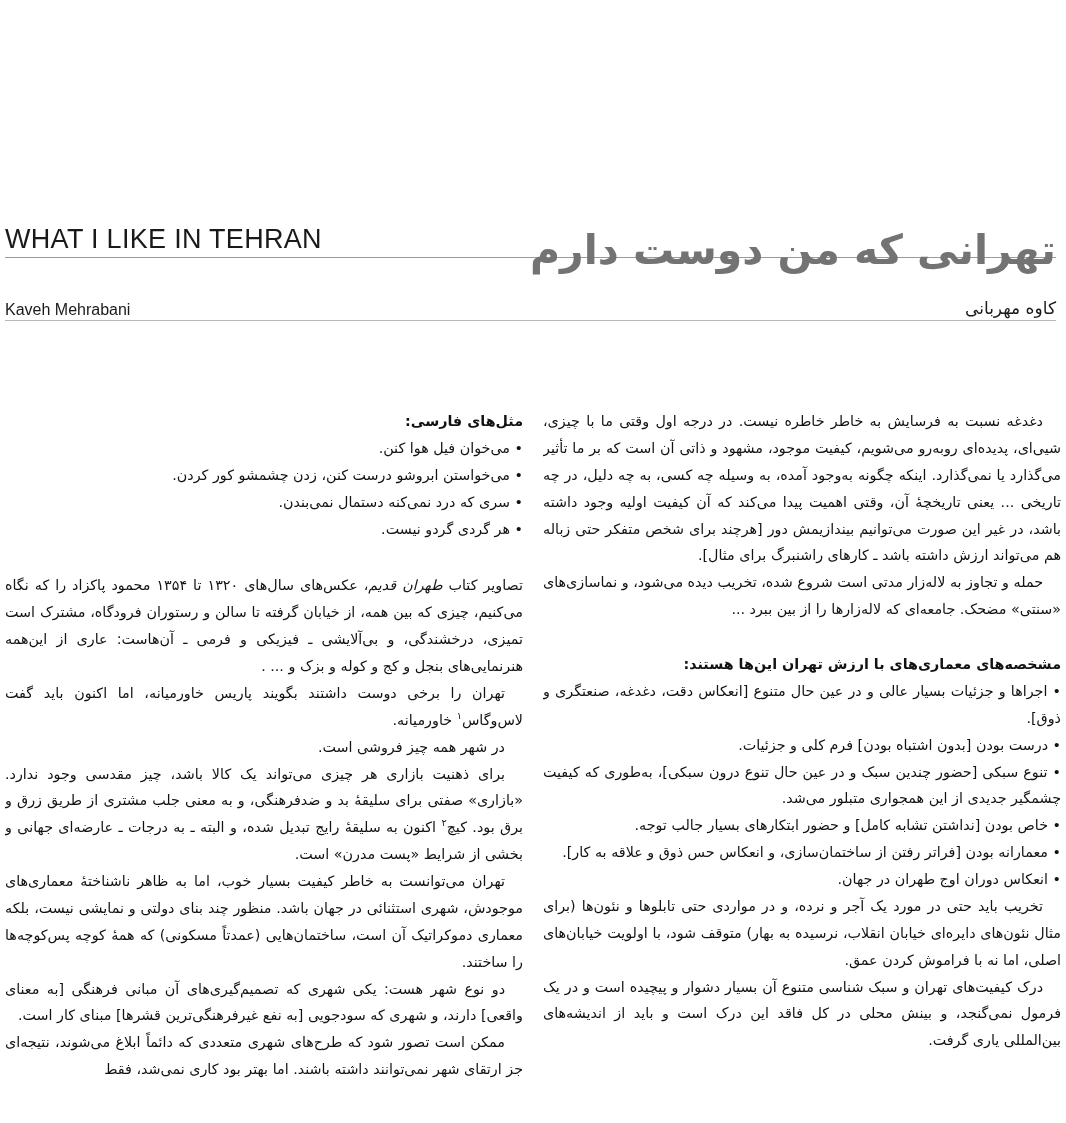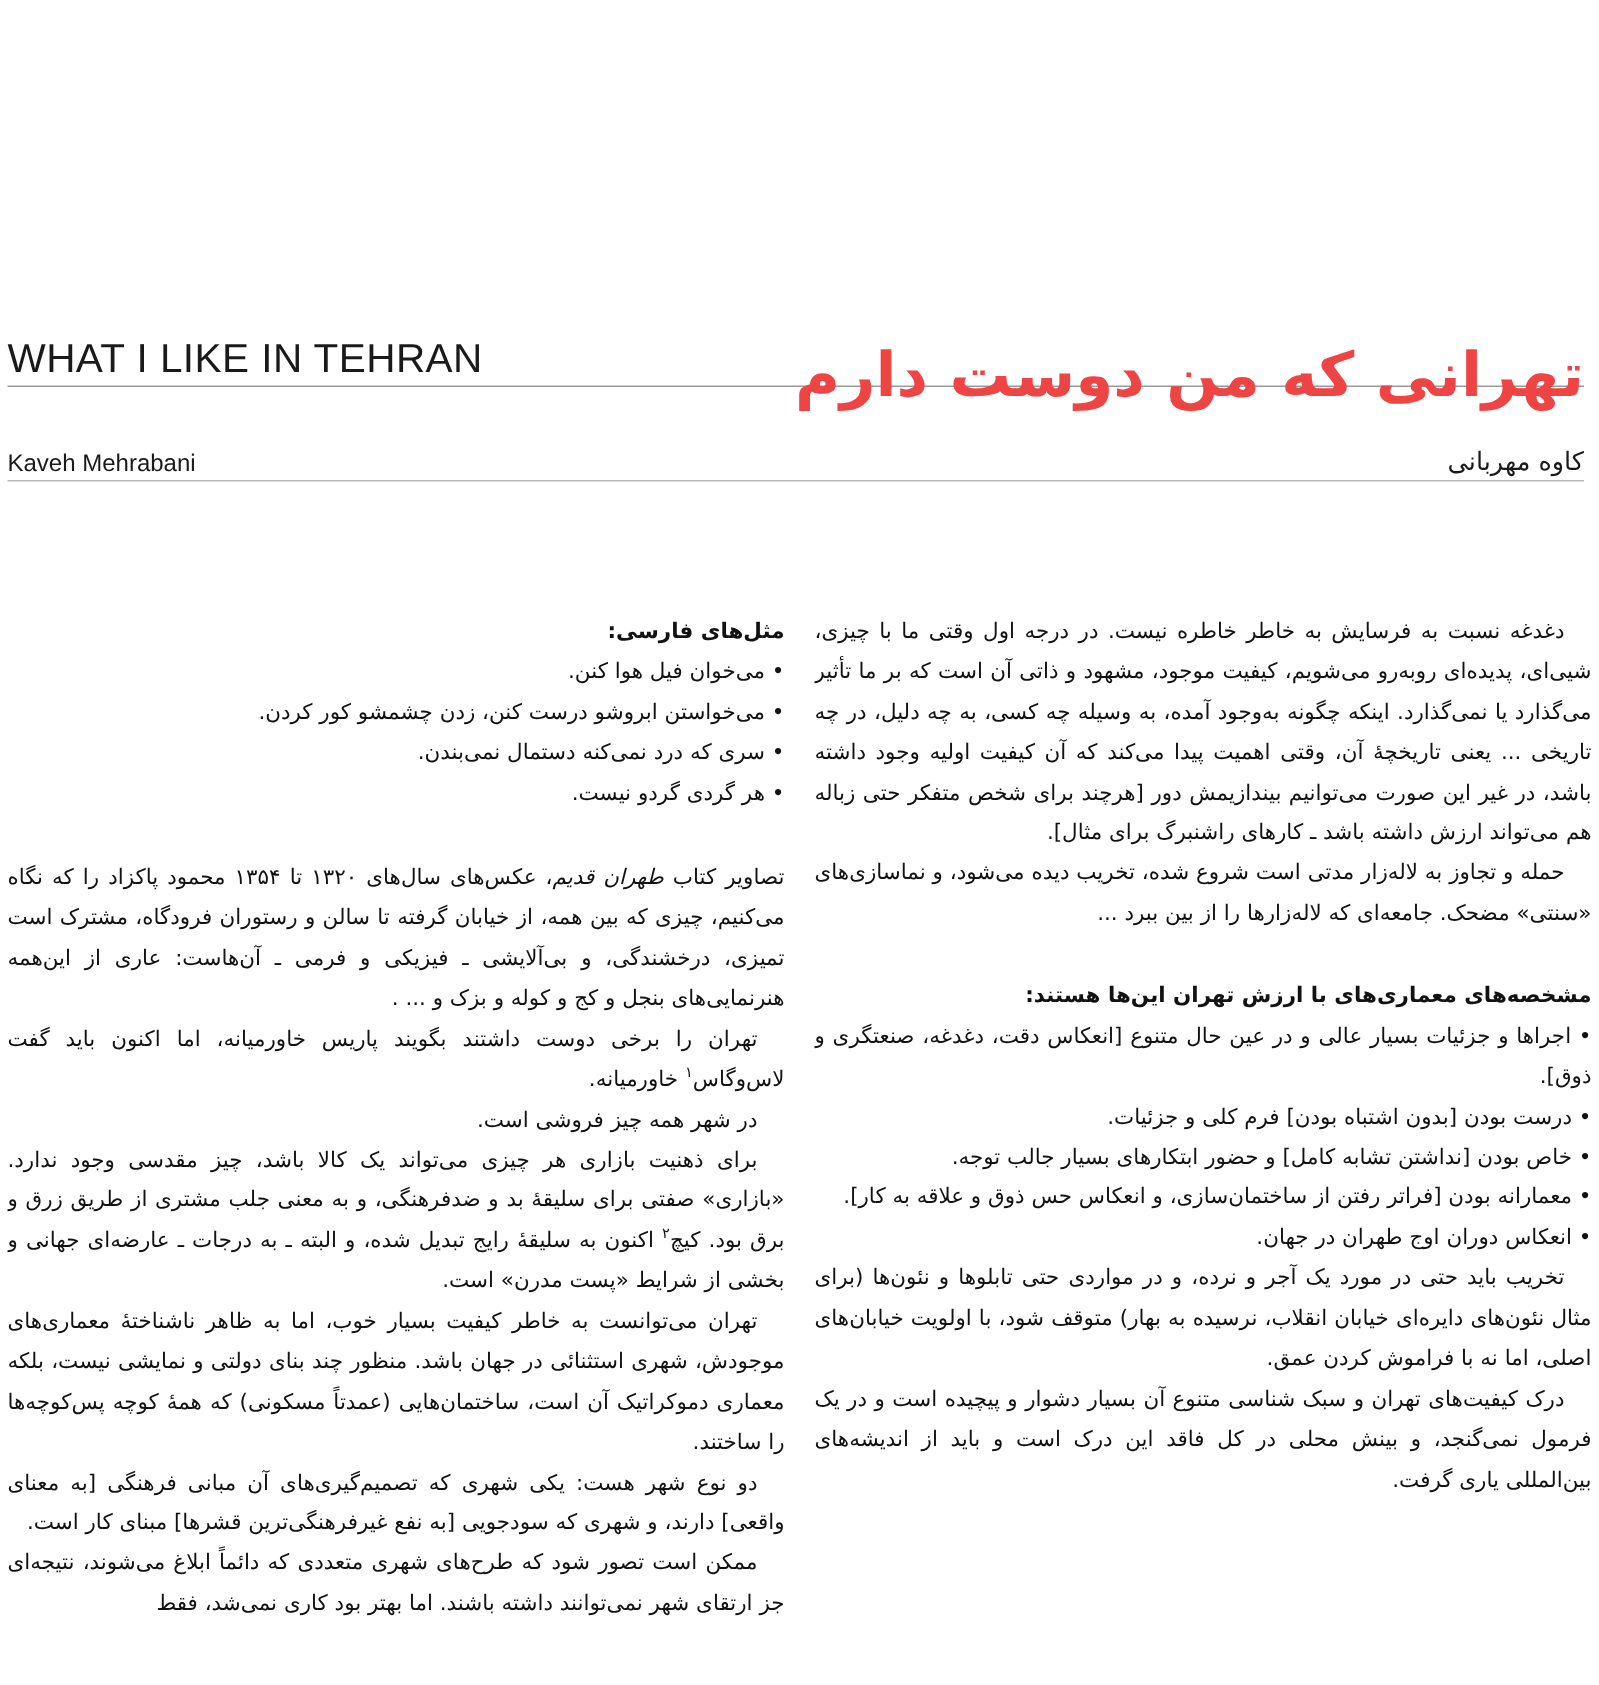--- a/index.html
+++ b/index.html
@@ -52,21 +52,21 @@
     white-space: nowrap;
   }
   .title-fa {
     position: absolute;
     right: 0;
     bottom: -14px;
     direction: rtl;
     font-family: "DejaVu Sans", sans-serif;
     font-size: 41px;
     font-weight: 700;
-    color: #ef4444;
+    color: #737373;
     white-space: nowrap;
     letter-spacing: -1px;
     line-height: 1;
     margin-top: 32px;
   }
 
   .author-row {
     position: relative;
     height: 58px;
     margin-top: 5px;
@@ -212,20 +212,21 @@
 
       <p>دغدغه نسبت به فرسایش به خاطر خاطره نیست. در درجه اول وقتی ما با چیزی، شیی‌ای، پدیده‌ای روبه‌رو می‌شویم، کیفیت موجود، مشهود و ذاتی آن است که بر ما تأثیر می‌گذارد یا نمی‌گذارد. اینکه چگونه به‌وجود آمده، به وسیله چه کسی، به چه دلیل، در چه تاریخی ... یعنی تاریخچۀ آن، وقتی اهمیت پیدا می‌کند که آن کیفیت اولیه وجود داشته باشد، در غیر این صورت می‌توانیم بیندازیمش دور [هرچند برای شخص متفکر حتی زباله هم می‌تواند ارزش داشته باشد ـ کارهای راشنبرگ برای مثال].</p>
 
       <p>حمله و تجاوز به لاله‌زار مدتی است شروع شده، تخریب دیده می‌شود، و نماسازی‌های «سنتی» مضحک. جامعه‌ای که لاله‌زارها را از بین ببرد ...</p>
 
       <p class="sec-head">مشخصه‌های معماری‌های با ارزش تهران این‌ها هستند:</p>
 
       <ul class="bullets">
         <li>اجراها و جزئیات بسیار عالی و در عین حال متنوع [انعکاس دقت، دغدغه، صنعتگری و ذوق].</li>
         <li>درست بودن [بدون اشتباه بودن] فرم کلی و جزئیات.</li>
+        <li>تنوع سبکی [حضور چندین سبک و در عین حال تنوع درون سبکی]، به‌طوری که کیفیت چشمگیر جدیدی از این همجواری متبلور می‌شد.</li>
         <li>خاص بودن [نداشتن تشابه کامل] و حضور ابتکارهای بسیار جالب توجه.</li>
         <li>معمارانه بودن [فراتر رفتن از ساختمان‌سازی، و انعکاس حس ذوق و علاقه به کار].</li>
         <li>انعکاس دوران اوج طهران در جهان.</li>
       </ul>
 
       <p>تخریب باید حتی در مورد یک آجر و نرده، و در مواردی حتی تابلوها و نئون‌ها (برای مثال  نئون‌های دایره‌ای خیابان انقلاب، نرسیده به بهار) متوقف شود، با اولویت خیابان‌های اصلی، اما نه با فراموش کردن عمق.</p>
 
       <p>درک کیفیت‌های تهران و سبک شناسی متنوع آن بسیار دشوار و پیچیده است و در یک فرمول نمی‌گنجد، و بینش محلی در کل فاقد این درک است و باید از اندیشه‌های بین‌المللی یاری گرفت.</p>
 
     </div>

